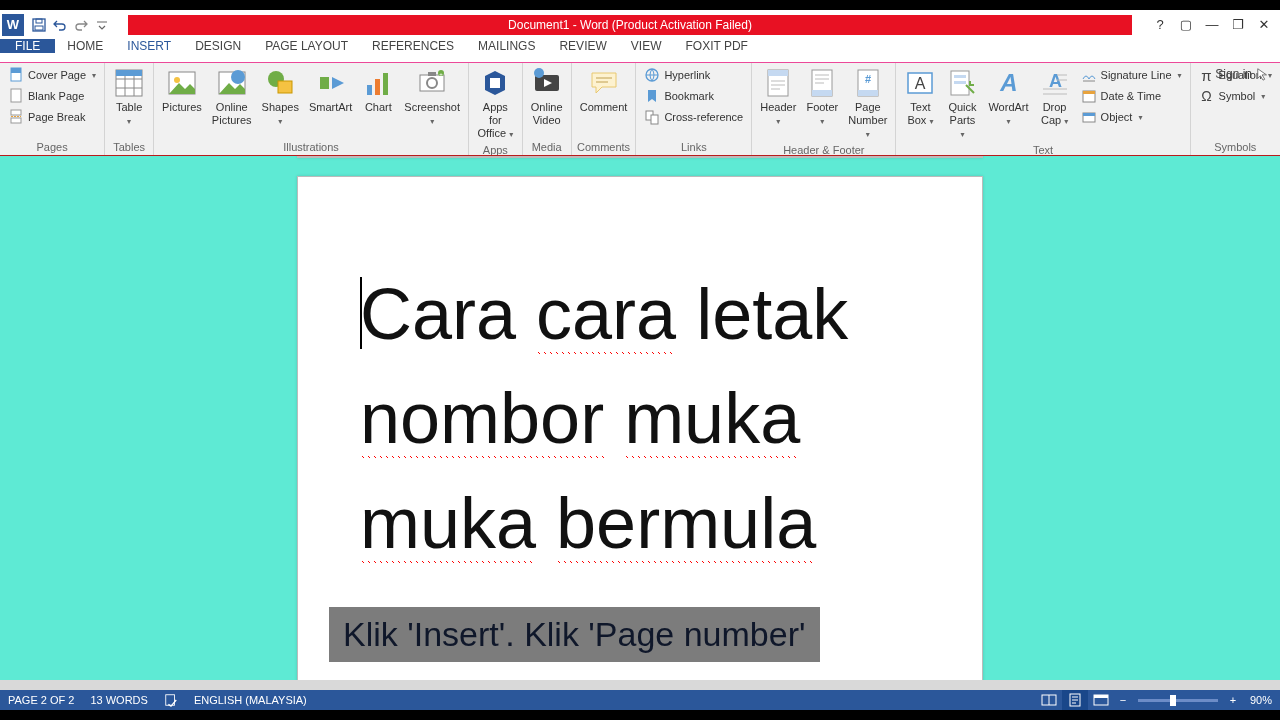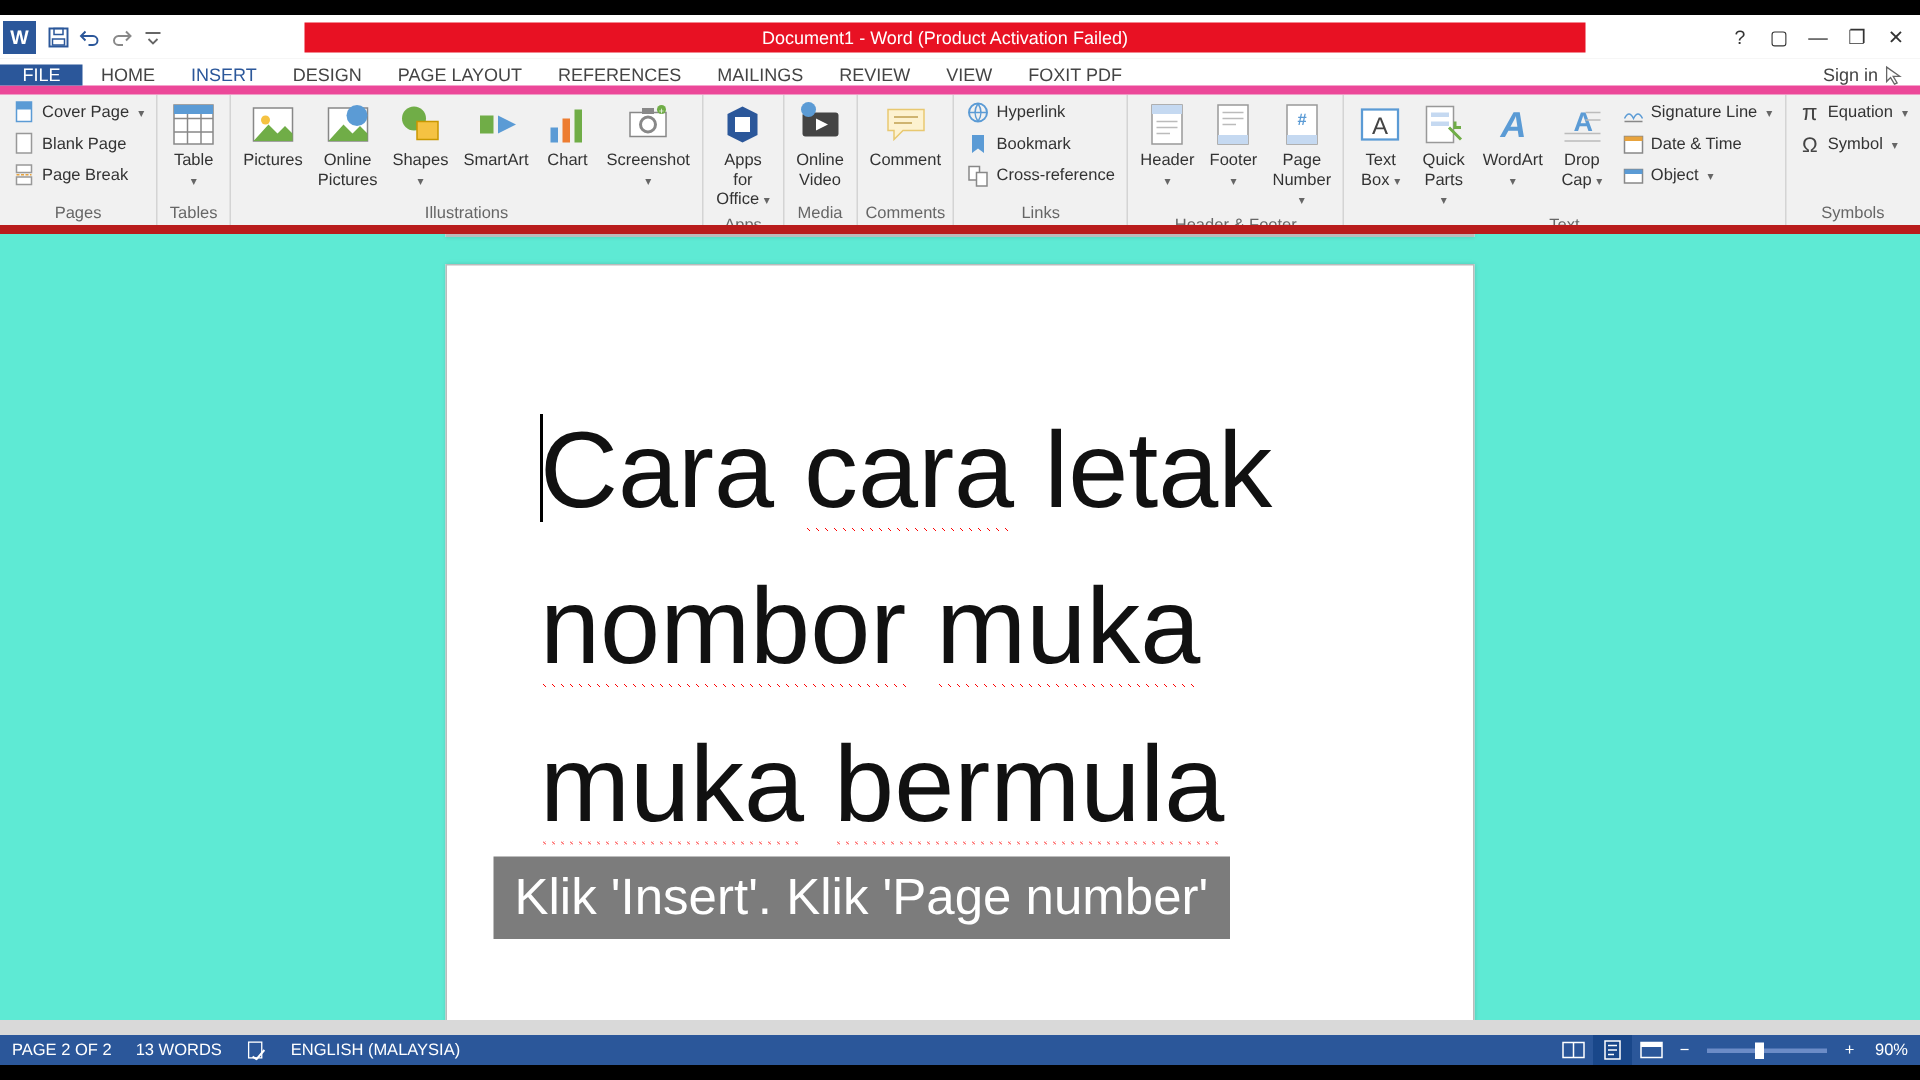--- a/index.html
+++ b/index.html
@@ -7,35 +7,35 @@
 
 .black-bar-top { position: absolute; top: 0; left: 0; right: 0; height: 10px; background: #000; z-index: 100; }
 
 .titlebar { position: absolute; top: 10px; left: 0; right: 0; height: 29px; background: #fff; display: flex; align-items: center; z-index: 90; }
 .titlebar-qat { display: flex; align-items: center; gap: 1px; padding-left: 2px; }
 .word-logo { width: 22px; height: 22px; background: #2b579a; color: #fff; display: flex; align-items: center; justify-content: center; font-size: 13px; font-weight: bold; margin-right: 4px; }
 .qat-btn { width: 20px; height: 22px; display: flex; align-items: center; justify-content: center; cursor: pointer; }
 .qat-icon { width: 16px; height: 16px; }
 
 .title-center { flex: 1; display: flex; justify-content: center; }
-.title-redbar { background: #e81123; height: 20px; display: flex; align-items: center; padding: 0 8px; width: 854px; justify-content: center; }
+.title-redbar { background: #e81123; height: 20px; display: flex; align-items: center; padding: 0 8px; width: 1004px; justify-content: center; }
 .title-text { color: #fff; font-size: 12px; }
 .title-doc { font-weight: normal; }
 
 .win-controls { display: flex; align-items: center; gap: 2px; padding-right: 4px; }
 .wc-btn { width: 24px; height: 24px; display: flex; align-items: center; justify-content: center; font-size: 13px; color: #333; cursor: pointer; }
 
-.tabstrip { position: absolute; top: 39px; left: 0; right: 0; height: 24px; background: #fff; display: flex; align-items: flex-end; border-bottom: 6px solid #ec4899; z-index: 80; font-size: 12px; }
+.tabstrip { position: absolute; top: 39px; left: 0; right: 0; height: 24px; background: #fff; display: flex; align-items: flex-start; border-bottom: 1px solid #ec4899; z-index: 80; font-size: 12px; }
 .tab { padding: 0 12px; display: flex; align-items: center; cursor: pointer; color: #444; }
 .tab.file { background: #2b579a; color: #fff; padding: 0 15px; }
 .tab.active { color: #2b579a; }
 .tab-spacer { flex: 1; }
 .signin { padding: 0 10px; display: flex; align-items: center; gap: 4px; color: #444; cursor: pointer; margin-top: 28px; }
 
-.ribbon { position: absolute; top: 63px; left: 0; right: 0; height: 93px; background: #f1f1f1; border-bottom: 6px solid #b91c1c; display: flex; z-index: 70; overflow: hidden; }
+.ribbon { position: absolute; top: 63px; left: 0; right: 0; height: 93px; background: #f1f1f1; border-bottom: 1px solid #b91c1c; display: flex; z-index: 70; overflow: hidden; }
 .rgroup { border-right: 1px solid #d4d4d4; display: flex; flex-direction: column; padding: 2px 3px 0; }
 .rgroup-body { flex: 1; display: flex; align-items: flex-start; }
 .rgroup-label { text-align: center; font-size: 11px; color: #666; padding: 1px 0 2px; }
 
 .vstack { display: flex; flex-direction: column; gap: 1px; padding: 0 2px; }
 .small-item { display: flex; align-items: center; gap: 4px; font-size: 11px; color: #333; padding: 2px 3px; cursor: pointer; white-space: nowrap; }
 .small-item .dd { font-size: 8px; color: #666; margin-left: 2px; }
 .small-ico { width: 16px; height: 16px; flex-shrink: 0; }
 
 .big-btn { display: flex; flex-direction: column; align-items: center; padding: 2px 5px; cursor: pointer; gap: 2px; }
@@ -46,21 +46,21 @@
 .doc-area { position: absolute; top: 156px; left: 0; right: 0; bottom: 40px; display: flex; justify-content: center; background: #5eead4; overflow: hidden; }
 .page { background: #fff; border: 1px solid #bbb; margin-bottom: 18px; box-shadow: 0 0 3px rgba(0,0,0,0.15); }
 .page-col { display: flex; flex-direction: column; align-items: center; }
 .page1-bottom { width: 686px; height: 128px; }
 .page2 { width: 686px; min-height: 800px; padding: 85px 60px 0 62px; position: relative; }
 
 .doc-text { font-family: Calibri, sans-serif; font-size: 72px; line-height: 1.45; color: #111; font-weight: 300; }
 .sq-red { border-bottom: 2px solid transparent; background-image: linear-gradient(45deg,transparent 45%,#f00 45%,#f00 55%,transparent 55%); background-size: 6px 2px; background-repeat: repeat-x; background-position: 0 100%; }
 .text-cursor { display: inline-block; width: 2px; height: 72px; background: #000; vertical-align: -10px; margin-right: -2px; }
 
-.overlay-caption { position: absolute; left: 329px; top: 571px; background: #7c7c7c; color: #ffffff; font-size: 34px; padding: 8px 14px; z-index: 60; font-family: Arial, sans-serif; }
+.overlay-caption { position: absolute; left: 329px; top: 607px; background: #7c7c7c; color: #0f172a; font-size: 34px; padding: 8px 14px; z-index: 60; font-family: Arial, sans-serif; }
 
 .statusbar { position: absolute; left: 0; right: 0; bottom: 10px; height: 20px; background: #2b579a; color: #fff; display: flex; align-items: center; font-size: 11px; z-index: 70; }
 .sb-item { padding: 1px 8px; cursor: pointer; display: flex; align-items: center; gap: 4px; height: 100%; }
 .sb-spacer { flex: 1; }
 .sb-viewbtn { width: 26px; height: 20px; display: flex; align-items: center; justify-content: center; cursor: pointer; }
 .sb-viewbtn.active { background: #19478a; }
 .zoom-slider { width: 80px; height: 3px; background: #6c8cc7; margin: 0 6px; position: relative; }
 .zoom-thumb { position: absolute; top: -4px; width: 6px; height: 11px; background: #fff; left: 32px; }
 .zoom-btn { width: 18px; text-align: center; cursor: pointer; }
 

